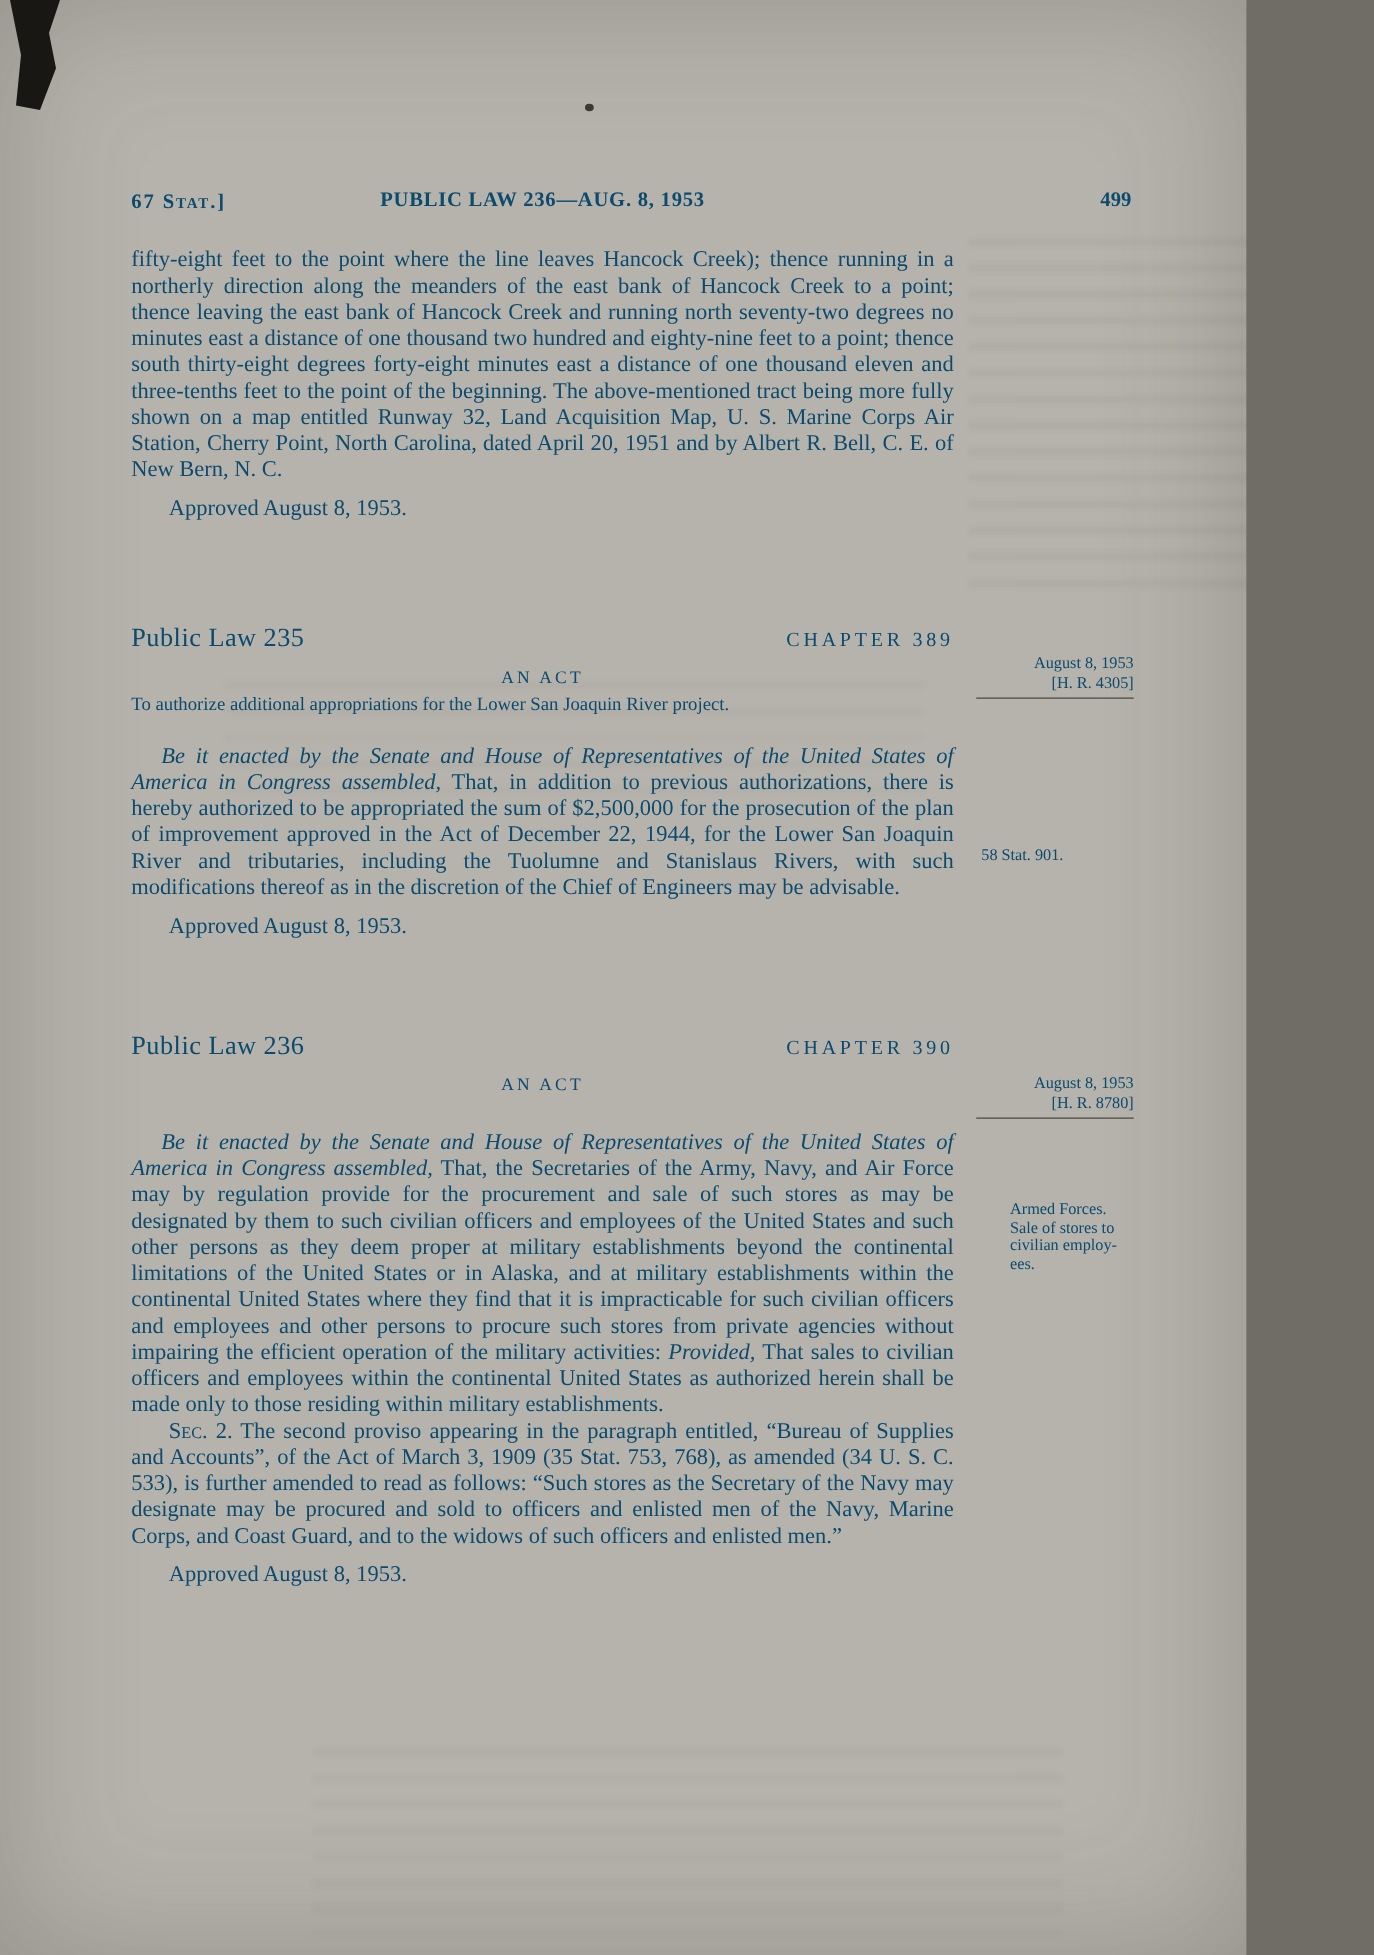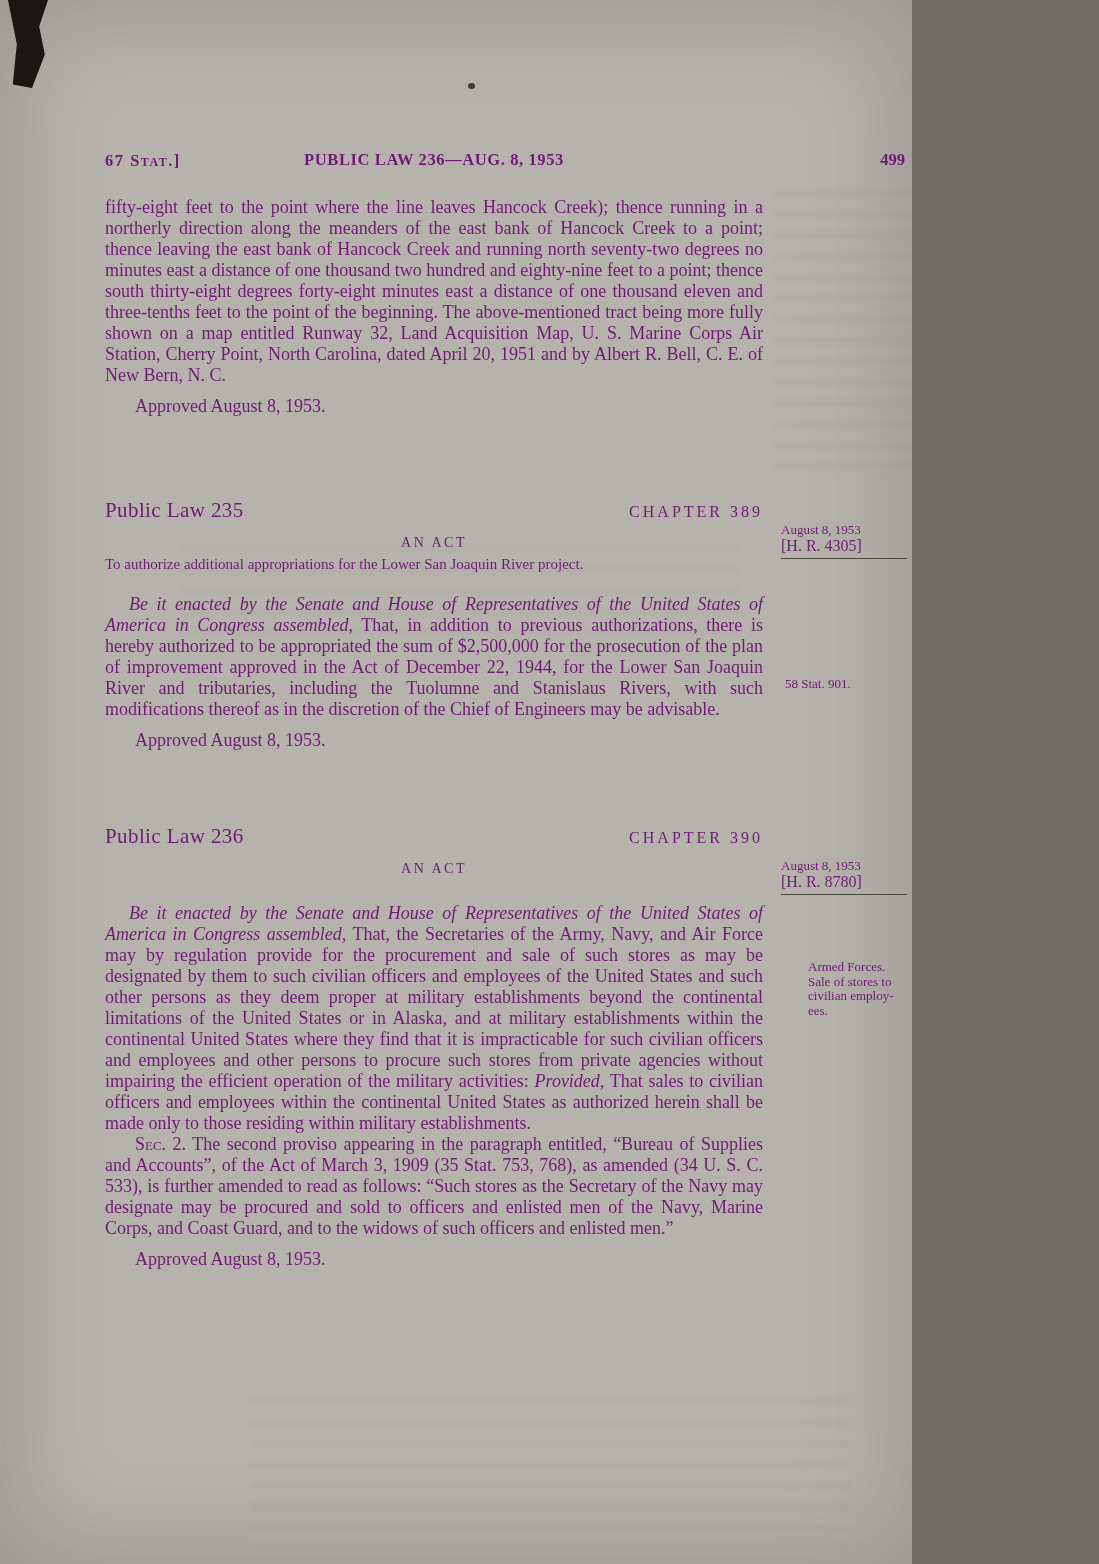--- a/index.html
+++ b/index.html
@@ -1,25 +1,25 @@
 <!DOCTYPE html>
 <html><head>
 <meta charset="utf-8">
 <style>
   html, body { margin: 0; padding: 0; }
   body { background: #6f6d66; }
 
   .page {
     position: relative;
-    width: 912px;
+    width: 997px;
     height: 1564px;
     background: #b6b3ac;
     overflow: hidden;
     font-family: "Liberation Serif", "DejaVu Serif", serif;
-    color: #701a75;
+    color: #0c4a6e;
     box-shadow: inset 0 0 110px rgba(62,60,53,.28);
   }
   .col { position: absolute; left: 105px; width: 658px; }
 
   p { margin: 0; }
 
   .body-text {
     font-size: 18px;
     line-height: 21px;
     text-align: justify;
@@ -45,23 +45,23 @@
   .law-heading-row { display: flex; justify-content: space-between; align-items: baseline; }
   .law-label { font-size: 21px; letter-spacing: .4px; }
   .chapter-label { font-size: 16px; letter-spacing: 3px; }
 
   .an-act { text-align: center; font-size: 14px; letter-spacing: 2.5px; margin-top: 12px; }
   .act-desc { text-align: left; font-size: 15px; line-height: 17.5px; margin-top: 5px; }
   .mt20 { margin-top: 20px; }
   .mt26 { margin-top: 26px; }
 
   
-  .margin-note { position: absolute; width: 126px; text-align: left; font-size: 13px; line-height: 15.5px; }
+  .margin-note { position: absolute; width: 126px; text-align: right; font-size: 13px; line-height: 15.5px; }
   .ruled { border-bottom: 1.5px solid #4a4841; padding-bottom: 5px; }
-  .margin-note .bill { font-size: 16px; }
+  .margin-note .bill { font-size: 13px; }
   .margin-stat { position: absolute; font-size: 13px; }
   .margin-side { position: absolute; width: 120px; font-size: 13px; line-height: 14.5px; text-align: left; white-space: pre-line; margin-left: 20px; }
 
   
   .artifact { position: absolute; background: #181713; }
   .corner-blob {
     top: 0; left: 8px; width: 40px; height: 88px;
     clip-path: polygon(0 0, 100% 0, 78% 30%, 92% 62%, 60% 100%, 12% 96%, 22% 50%);
   }
   .speck { top: 83px; left: 468px; width: 7px; height: 6px; border-radius: 50%; background: #3c3a34; }

